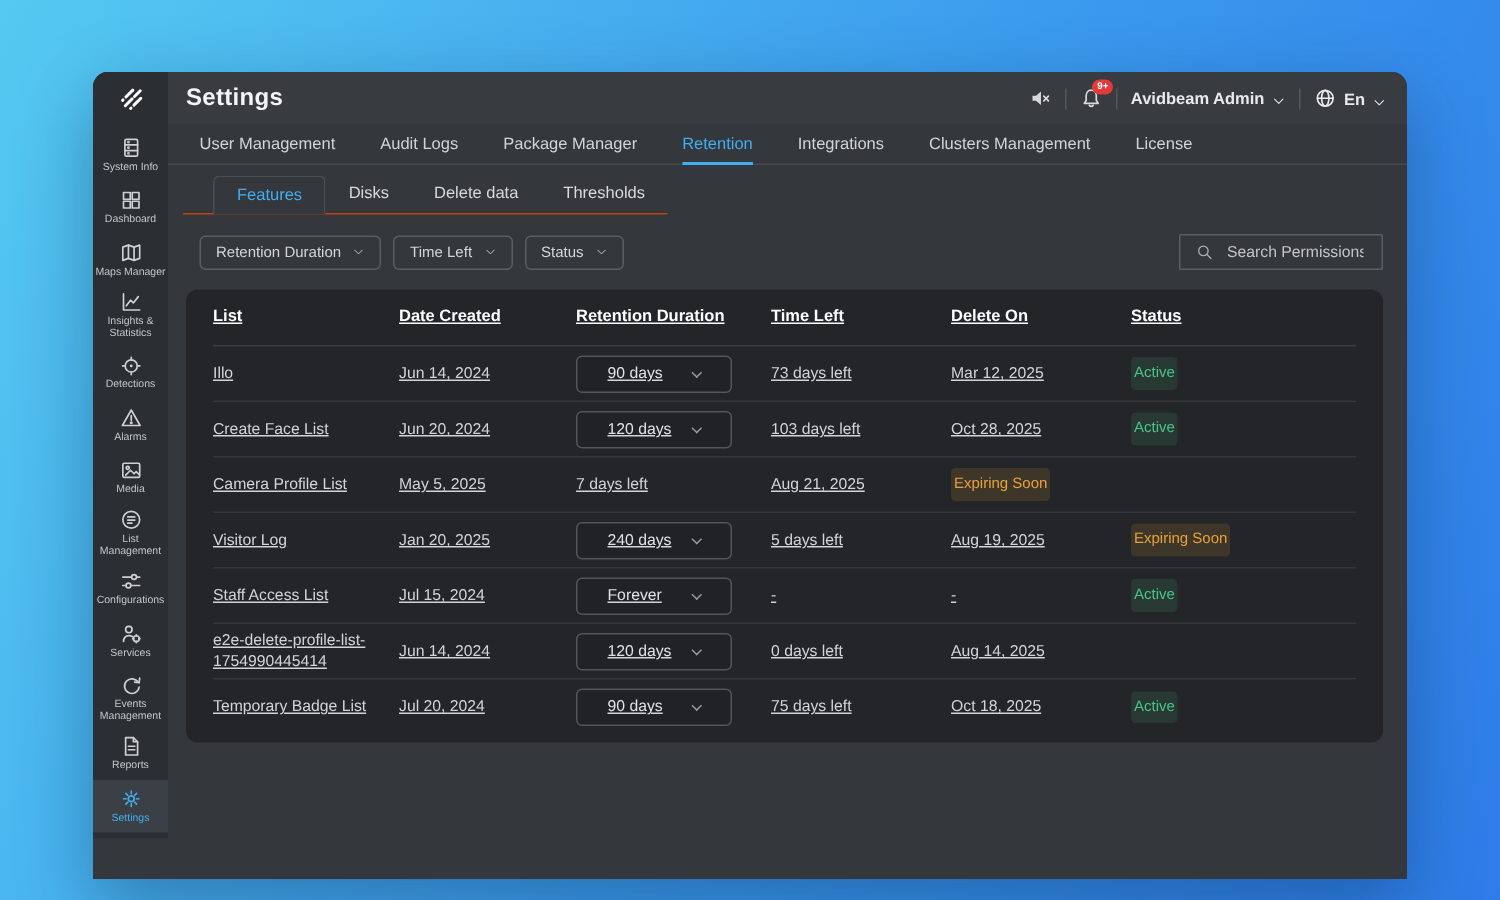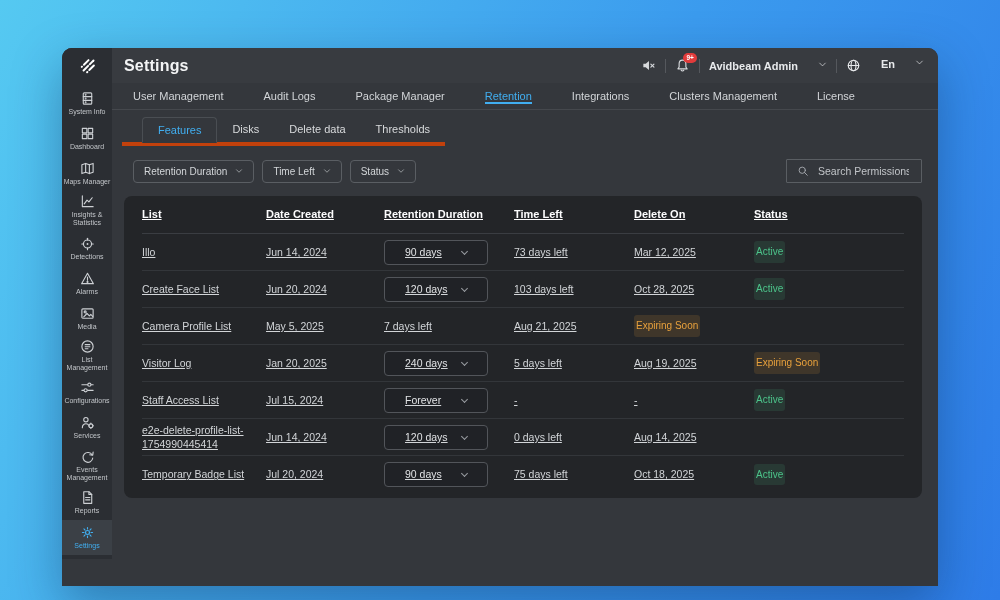--- a/index.html
+++ b/index.html
@@ -32,31 +32,31 @@
   .topbar h1 { margin:0; font-size:16px; font-weight:700; color:#f3f4f5; letter-spacing:.2px; }
   .topbar-right { margin-left:auto; display:flex; align-items:center; gap:9px; color:#d7d9dc; }
   .sep { width:1px; height:14px; background:#55585d; }
   .icon { display:inline-flex; }
   .icon svg { display:block; }
   .bell-wrap { position:relative; display:inline-flex; }
   .badge-count {
     position:absolute; top:-5px; right:-7px; background:#e23b3b; color:#fff;
     font-size:6.5px; font-weight:700; border-radius:7px; padding:1.5px 3px; line-height:1;
   }
-  .user, .lang { font-size:11px; font-weight:600; color:#e8eaec; display:flex; align-items:flex-start; gap:20px; cursor:pointer; }
+  .user, .lang { font-size:11px; font-weight:600; color:#e8eaec; display:flex; align-items:flex-end; gap:5px; cursor:pointer; }
   
-  .tabs { height:27px; flex:none; display:flex; gap:40px; padding:0 21px; border-bottom:1px solid #45484d;align-items:center; }
+  .tabs { height:27px; flex:none; display:flex; gap:30px; padding:0 21px; border-bottom:1px solid #45484d; }
   .tab {
     font-size:11px; color:#d2d5d8; display:flex; align-items:center; cursor:pointer;
     border-bottom:2px solid transparent; margin-bottom:-1px; white-space:nowrap;
   }
   .tab.active { color:#41aef0; border-bottom-color:#41aef0; }
   
   .content { flex:1; padding:7px 0 0 0; }
-  .subtabs { display:inline-flex; margin-left:10px; border-bottom:4px solid #c2410c;padding-left:20px; }
+  .subtabs { display:inline-flex; margin-left:10px; border-bottom:1px solid #c2410c;padding-left:20px; }
   .subtab { font-size:11px; color:#d8dadc; padding:6px 15px; cursor:pointer; white-space:nowrap; }
   .subtab.active {
     color:#41aef0; border:1px solid #4a4e53; border-bottom:1px solid #34373c;
     border-radius:4px 4px 0 0; margin-bottom:-1px; background:#34373c;
   }
   .toolbar { display:flex; align-items:center; margin:13px 16px 0 21px; }
   .filter-chip {
     border:1px solid #5a5e63; border-radius:4px; padding:5px 10px; margin-right:8px;
     font-size:10px; color:#d3d6d9; display:flex; align-items:center; gap:8px; cursor:pointer; white-space:nowrap;
   }

